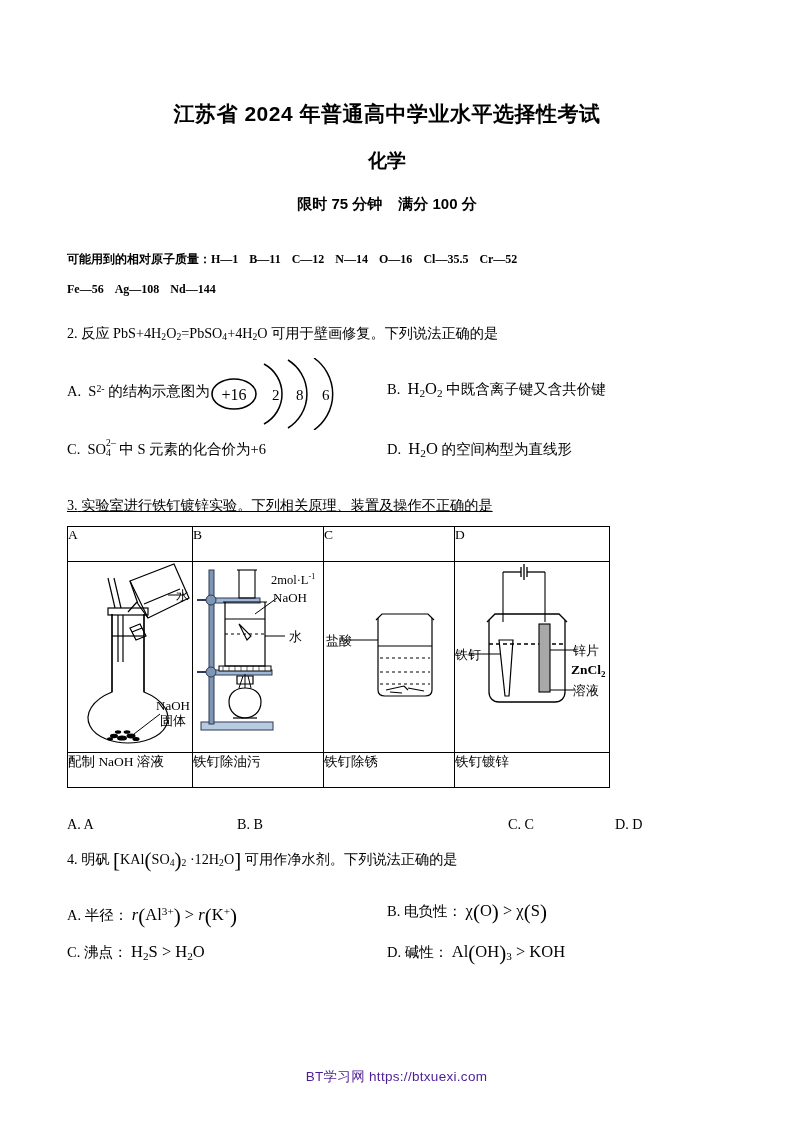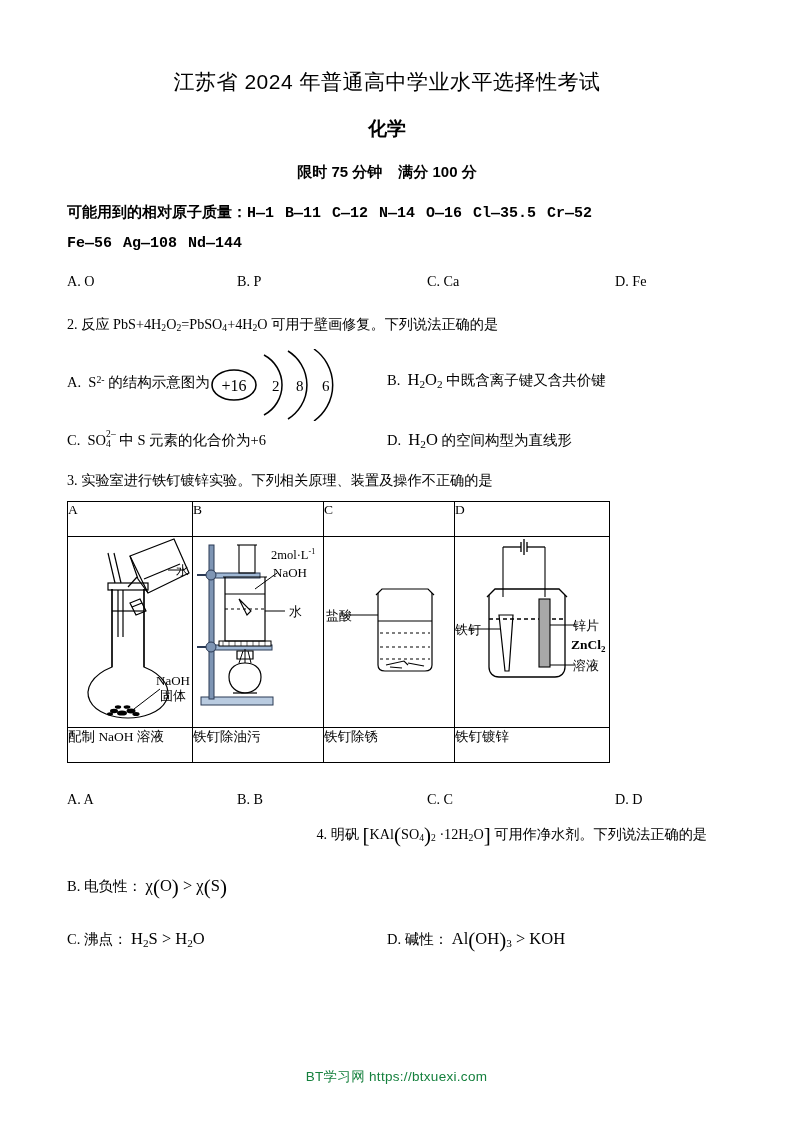--- a/index.html
+++ b/index.html
@@ -19,46 +19,46 @@
   }
   .inner{
     position:absolute;
     left:67px; top:0; width:640px;
   }
 
   
   .doc-title{
     text-align:center;
     font-family:"Liberation Sans", sans-serif;
-    font-weight:normal;
+    font-weight:bold;
     font-size:21px;
     letter-spacing:.5px;
-    margin-top:68px;
+    margin-top:100px;
   }
   .doc-subtitle{
     text-align:center;
     font-family:Liberation Serif, serif;
     font-weight:bold;
     font-size:19px;
     margin-top:20px;
   }
   .doc-meta{
     text-align:center;
     font-family:"Liberation Sans", sans-serif;
     font-weight:bold;
     font-size:15px;
     margin-top:21px;
   }
   .doc-meta .gap{display:inline-block;width:16px;}
 
   .masses{
-    font-family:Liberation Mono, monospace;
+    font-family:Liberation Serif, serif;
     font-weight:bold;
-    font-size:15px;
-    margin-top:17px;
+    font-size:12px;
+    margin-top:30px;
     line-height:30px;
   }
   .masses .sp{display:inline-block;width:11px;}
 
   .section-head{
     font-family:"Liberation Sans", sans-serif;
     font-weight:bold;
     font-size:15px;
     margin-top:14px;
   }
@@ -129,21 +129,21 @@
   .fig{position:absolute; left:0; top:0; width:100%; height:100%;}
 
   
   .ansrow{
     display:flex;
     font-size:14.2px;
     margin-top:28px;
   }
   .ansrow .a{width:170px;}
   .ansrow .b{width:190px;}
-  .ansrow .c{width:188px;}
+  .ansrow .c{width:188px;text-align:center;}
 
   
   .shell-wrap{
     display:inline-block;
     position:relative;
     width:150px;
     height:20px;
     vertical-align:middle;
   }
   .shell-wrap svg{
@@ -152,21 +152,21 @@
   }
 
   
   .footer{
     position:absolute;
     left:0; right:0;
     top:1068px;
     text-align:center;
     font-family:"Liberation Sans", sans-serif;
     font-size:13.5px;
-    color:#15803d;
+    color:#4c1d95;
     letter-spacing:.3px;
   }
 </style>
 </head>
 <body>
 
 <div class="page">
   <div class="inner">
 
     <div class="doc-title">江苏省 2024 年普通高中学业水平选择性考试</div>
@@ -174,26 +174,20 @@
     <div class="doc-meta">
       <span>限时 75 分钟</span><span class="gap"></span><span>满分 100 分</span>
     </div>
 
     <div class="masses">
       <span>可能用到的相对原子质量：</span><span>H—1</span><span class="sp"></span><span>B—11</span><span class="sp"></span><span>C—12</span><span class="sp"></span><span>N—14</span><span class="sp"></span><span>O—16</span><span class="sp"></span><span>Cl—35.5</span><span class="sp"></span><span>Cr—52</span><br>
       <span>Fe—56</span><span class="sp"></span><span>Ag—108</span><span class="sp"></span><span>Nd—144</span>
     </div>
 
 
-    <div class="opts">
-      <div class="opt-a">A. O</div>
-      <div class="opt-b">B. P</div>
-      <div class="opt-c">C. Ca</div>
-      <div class="opt-d">D. Fe</div>
-    </div>
 
     <div class="q" style="margin-top:14px;">
       <span>2.</span>
       <span>反应 PbS+4H<sub>2</sub>O<sub>2</sub>=PbSO<sub>4</sub>+4H<sub>2</sub>O 可用于壁画修复。下列说法正确的是</span>
     </div>
 
     <div class="opts2" style="margin-top:22px;">
       <div class="half">
         A.&nbsp; S<sup>2-</sup> 的结构示意图为<span class="shell-wrap">
           <svg width="150" height="72" viewBox="0 0 150 72">
@@ -215,21 +209,21 @@
 
     <div class="opts2" style="margin-top:26px;font-family:Liberation Serif, serif;">
       <div class="half">
         C.&nbsp; SO<span class="frac-sup"><span>2–</span><span>4</span></span> 中 S 元素的化合价为+6
       </div>
       <div class="half">
         D.&nbsp; <span class="big">H<sub>2</sub>O</span> 的空间构型为直线形
       </div>
     </div>
 
-    <div class="q" style="margin-top:6px;">
+    <div class="q" style="margin-top:22px;text-decoration:underline;">
       <span>3.</span>
       <span>实验室进行铁钉镀锌实验。下列相关原理、装置及操作不正确的是</span>
     </div>
 
     <table class="exp">
       <tbody>
           <tr>
         <td class="hdr c1">A</td>
         <td class="hdr c2">B</td>
         <td class="hdr c3">C</td>
@@ -432,33 +426,37 @@
     </tbody>
       </table>
 
     <div class="ansrow">
       <div class="a">A. A</div>
       <div class="b">B. B</div>
       <div class="c">C. C</div>
       <div>D. D</div>
     </div>
 
-    <div class="q" style="text-align:right;">
+    <div class="q" style="">
       <span>4.</span>
       <span>明矾 <span class="brk">[</span>KAl<span class="brk">(</span>SO<sub>4</sub><span class="brk">)</span><sub>2</sub> ·12H<sub>2</sub>O<span class="brk">]</span> 可用作净水剂。下列说法正确的是</span>
     </div>
 
     <div class="opts2" style="margin-top:18px;">
       <div class="half">
+        <span>A. 半径：</span>
+        <span class="big"><span class="it">r</span><span class="brk">(</span>Al<sup>3+</sup><span class="brk">)</span> &gt; <span class="it">r</span><span class="brk">(</span>K<sup>+</sup><span class="brk">)</span></span>
+      </div>
+      <div class="half">
         <span>B. 电负性：</span>
         <span class="big">χ<span class="brk">(</span>O<span class="brk">)</span> &gt; χ<span class="brk">(</span>S<span class="brk">)</span></span>
       </div>
     </div>
 
-    <div class="opts2" style="margin-top:22px;">
+    <div class="opts2" style="margin-top:6px;">
       <div class="half">
         <span>C. 沸点：</span>
         <span class="big">H<sub>2</sub>S &gt; H<sub>2</sub>O</span>
       </div>
       <div class="half">
         <span>D. 碱性：</span>
         <span class="big">Al<span class="brk">(</span>OH<span class="brk">)</span><sub>3</sub> &gt; KOH</span>
       </div>
     </div>
 

